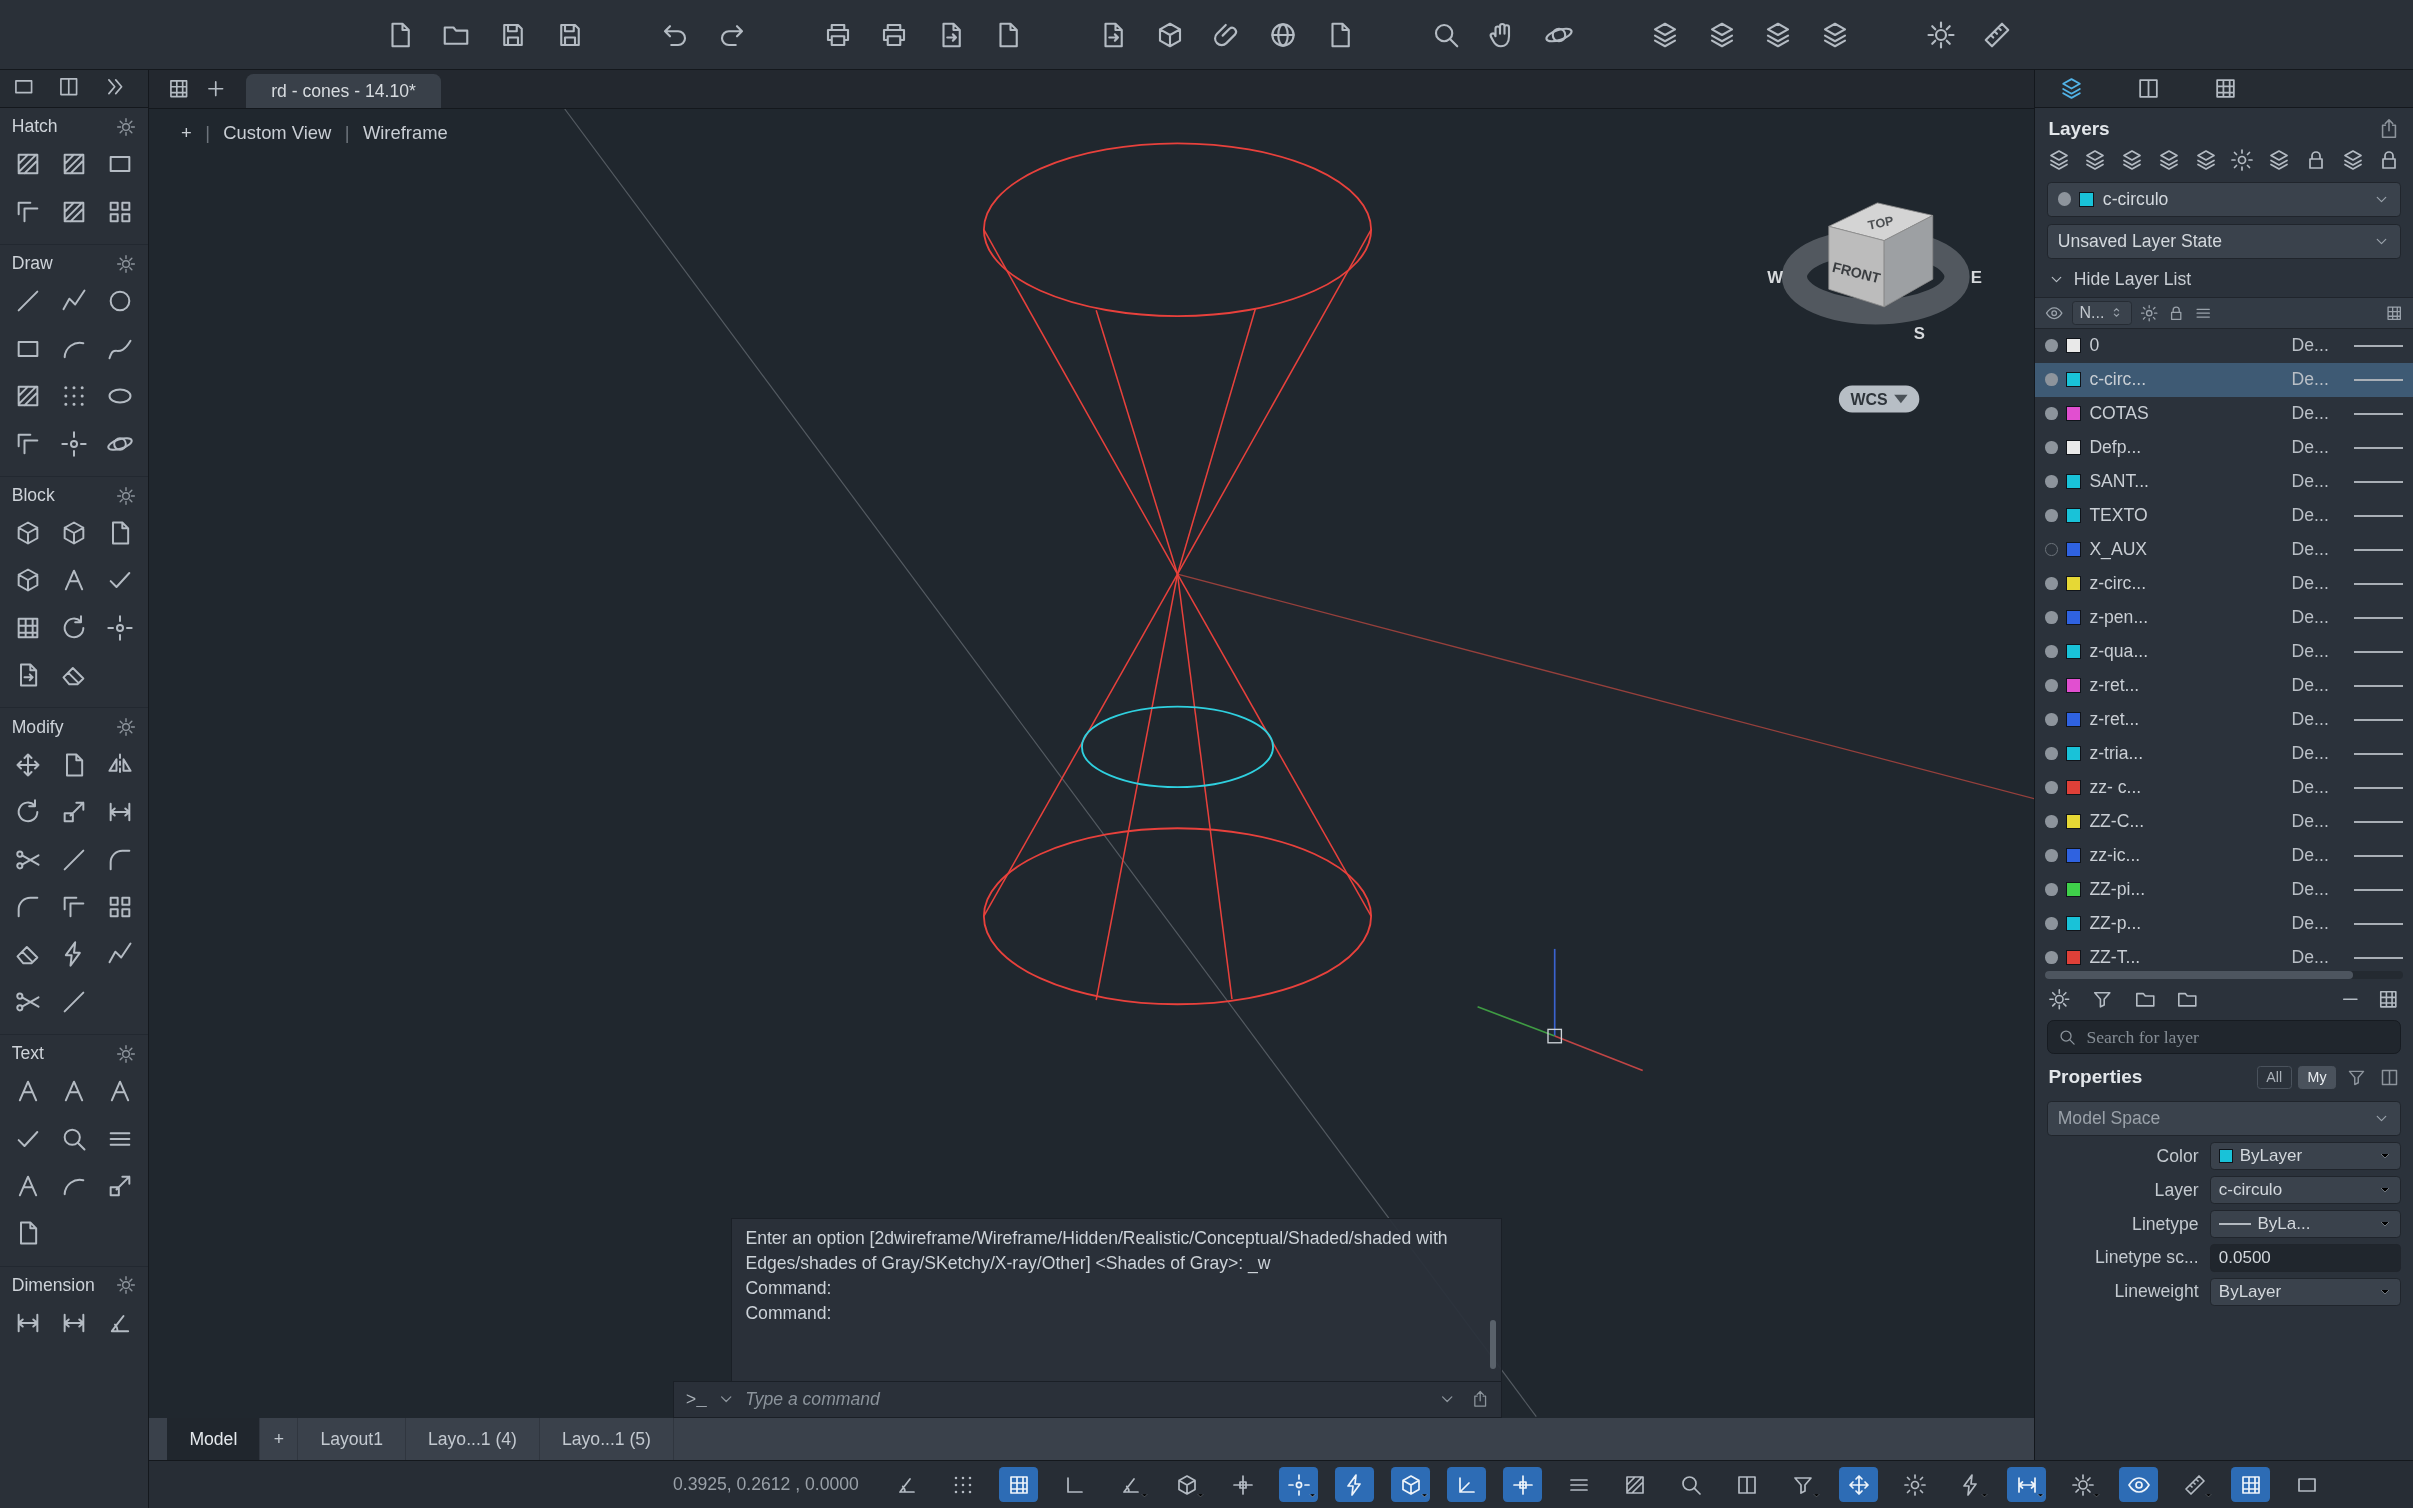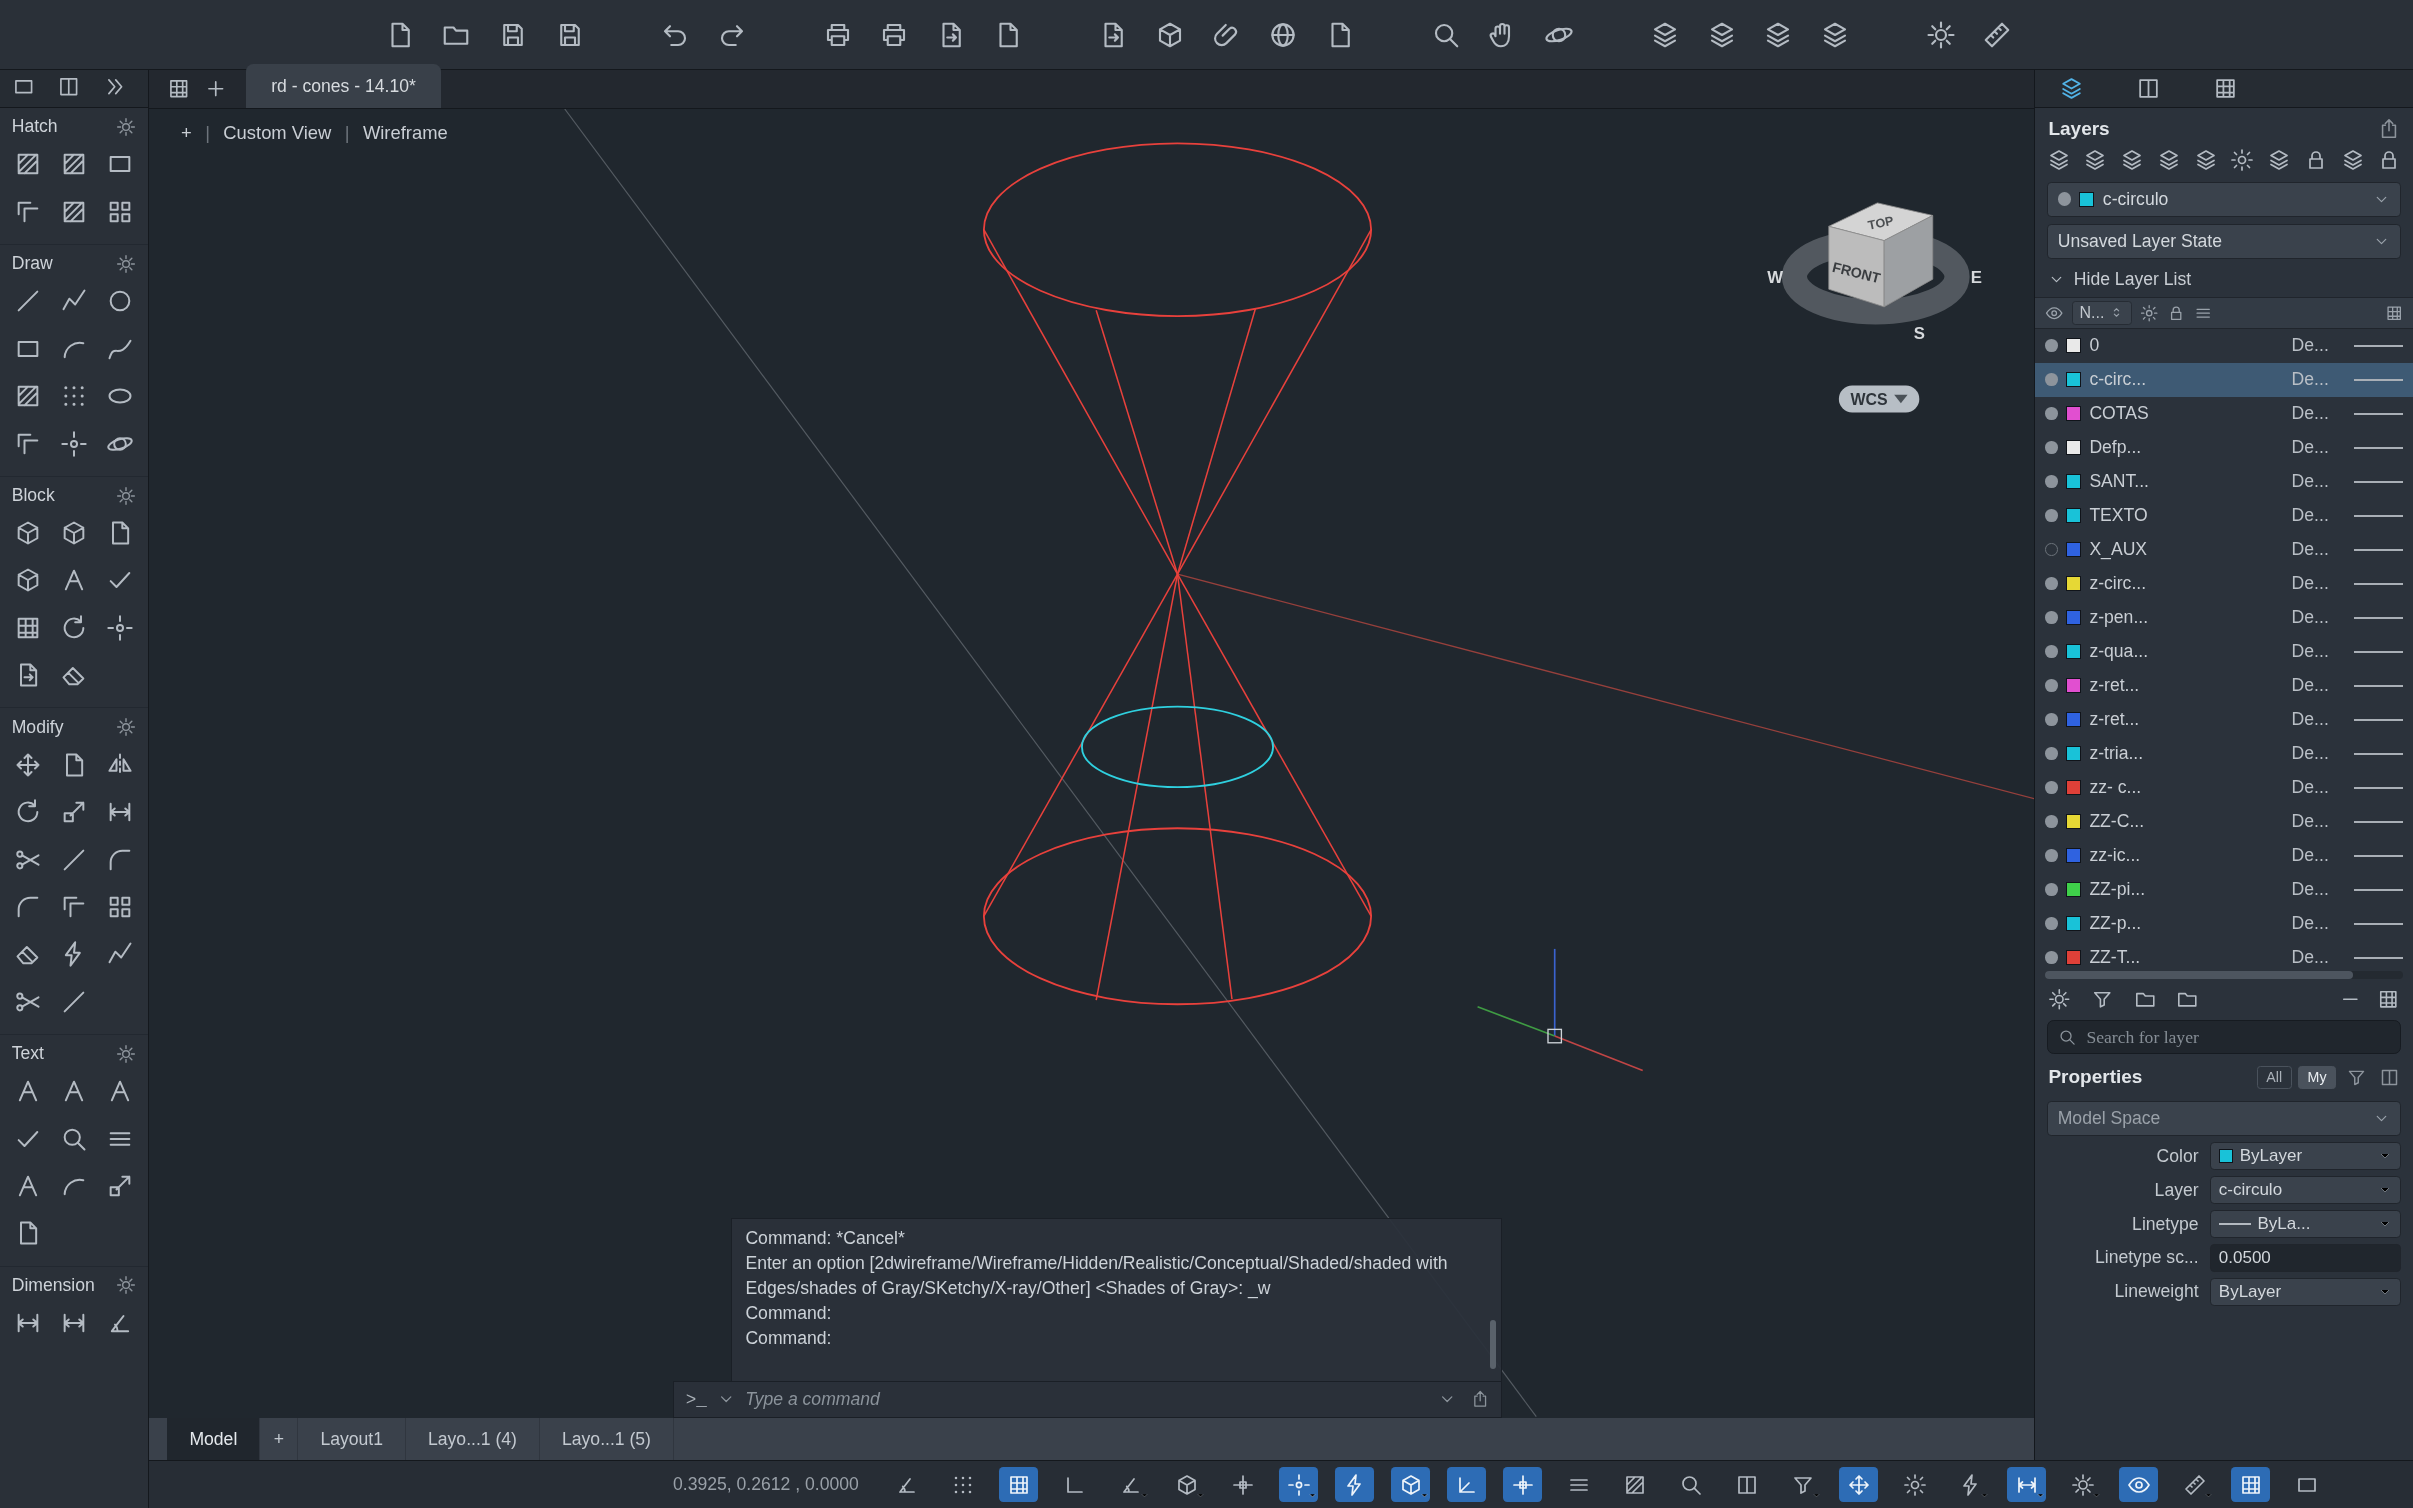--- a/index.html
+++ b/index.html
@@ -29,21 +29,21 @@
   .sec-h .i{width:20px;height:20px;stroke:#8d949c}
   .sec-grid{display:grid;grid-template-columns:repeat(3,1fr);row-gap:13.4px;padding:6.7px 5px 8.4px;justify-items:center}
   .pic{width:37px;height:34px;display:flex;align-items:center;justify-content:center}
   .pic .i{width:28px;height:28px}
 
   
   .center{position:absolute;left:149px;top:70px;right:379px;bottom:0}
   .tabrow{height:39px;background:#23282f;border-bottom:0.8px solid #14181d;display:flex;align-items:flex-end;gap:6.7px;padding-left:13.4px}
   .tabrow .tric{height:39px;display:flex;align-items:center;padding:0 5px}
   .tabrow .i{width:23.5px;height:23.5px}
-  .dtab{height:44px;margin-left:6.7px;background:#394049;border-radius:7.5px 7.5px 0 0;padding:0 25px;
+  .dtab{height:34px;margin-left:6.7px;background:#394049;border-radius:7.5px 7.5px 0 0;padding:0 25px;
         display:flex;align-items:center;font-size:17.6px;color:#d7dbdf}
 
   .canvas{position:absolute;left:0;right:0;top:39px;bottom:90px;background:#20272e;overflow:hidden}
   .draw{position:absolute;left:0;top:0}
   .view-label{position:absolute;left:32px;top:13.4px;display:flex;gap:13.4px;font-size:18.4px;color:#c9ced4}
   .view-label .bar{color:#6d747c}
 
   .cmd-win{position:absolute;left:582px;top:1109px;width:771px;height:166px;background:rgba(42,49,58,.94);
            border:0.8px solid #1a1f26;padding:6.7px 13.4px;font-size:17.6px;line-height:25px;color:#ccd2d8}
   .cmd-scroll{position:absolute;right:2.5px;bottom:8.4px;width:5.9px;height:49px;background:#5a626b;border-radius:3.4px}
@@ -906,21 +906,20 @@
       <div class="view-label">
         <span>+</span>
         <span class="bar">|</span>
         <span>Custom View</span>
         <span class="bar">|</span>
         <span>Wireframe</span>
       </div>
 
       <div class="cmd-win">
 
-      <div>Command: *Cancel*</div>
           <div>Enter an option [2dwireframe/Wireframe/Hidden/Realistic/Conceptual/Shaded/shaded with</div>
           <div>Edges/shades of Gray/SKetchy/X-ray/Other] &lt;Shades of Gray&gt;: _w</div>
           <div>Command:</div>
           <div>Command:</div>
         </div>
       <div class="cmd-scroll" style="position:absolute;left:1341px;top:1211px;"></div>
 
       <div class="cmd-bar">
         <span class="cmd-prompt">&gt;_</span>
         <svg class="i" viewBox="0 0 24 24">

